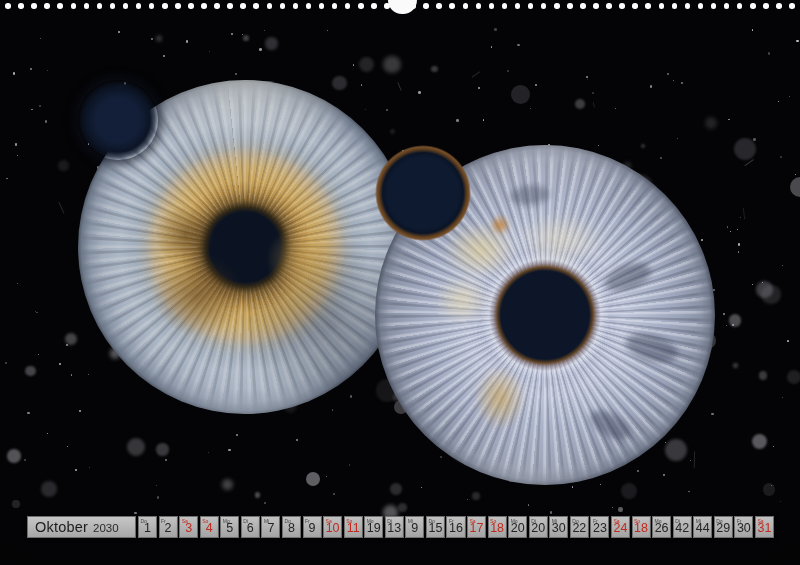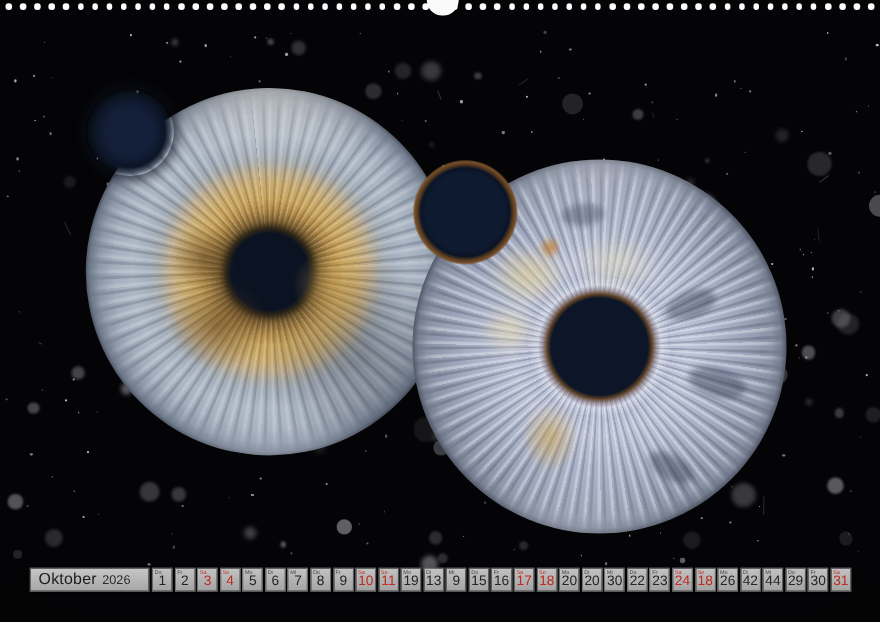--- a/index.html
+++ b/index.html
@@ -496,21 +496,21 @@
       <span class="hole" style="left: 750px;"></span>
       <span class="hole" style="left: 763.067px;"></span>
       <span class="hole" style="left: 776.133px;"></span>
       <span class="hole" style="left: 789.2px;"></span>
     </div>
   <div class="hanger"></div>
 
   <div class="calendar-bar">
     <div class="label-box">
       <span class="month">Oktober</span>
-      <span class="year">2026</span>
+      <span class="year">2030</span>
     </div>
     <div class="days-row" id="days">
         <div class="cell">
           <span class="wd">Do</span>
           <span class="num">1</span>
         </div>
         <div class="cell">
           <span class="wd">Fr</span>
           <span class="num">2</span>
         </div>

